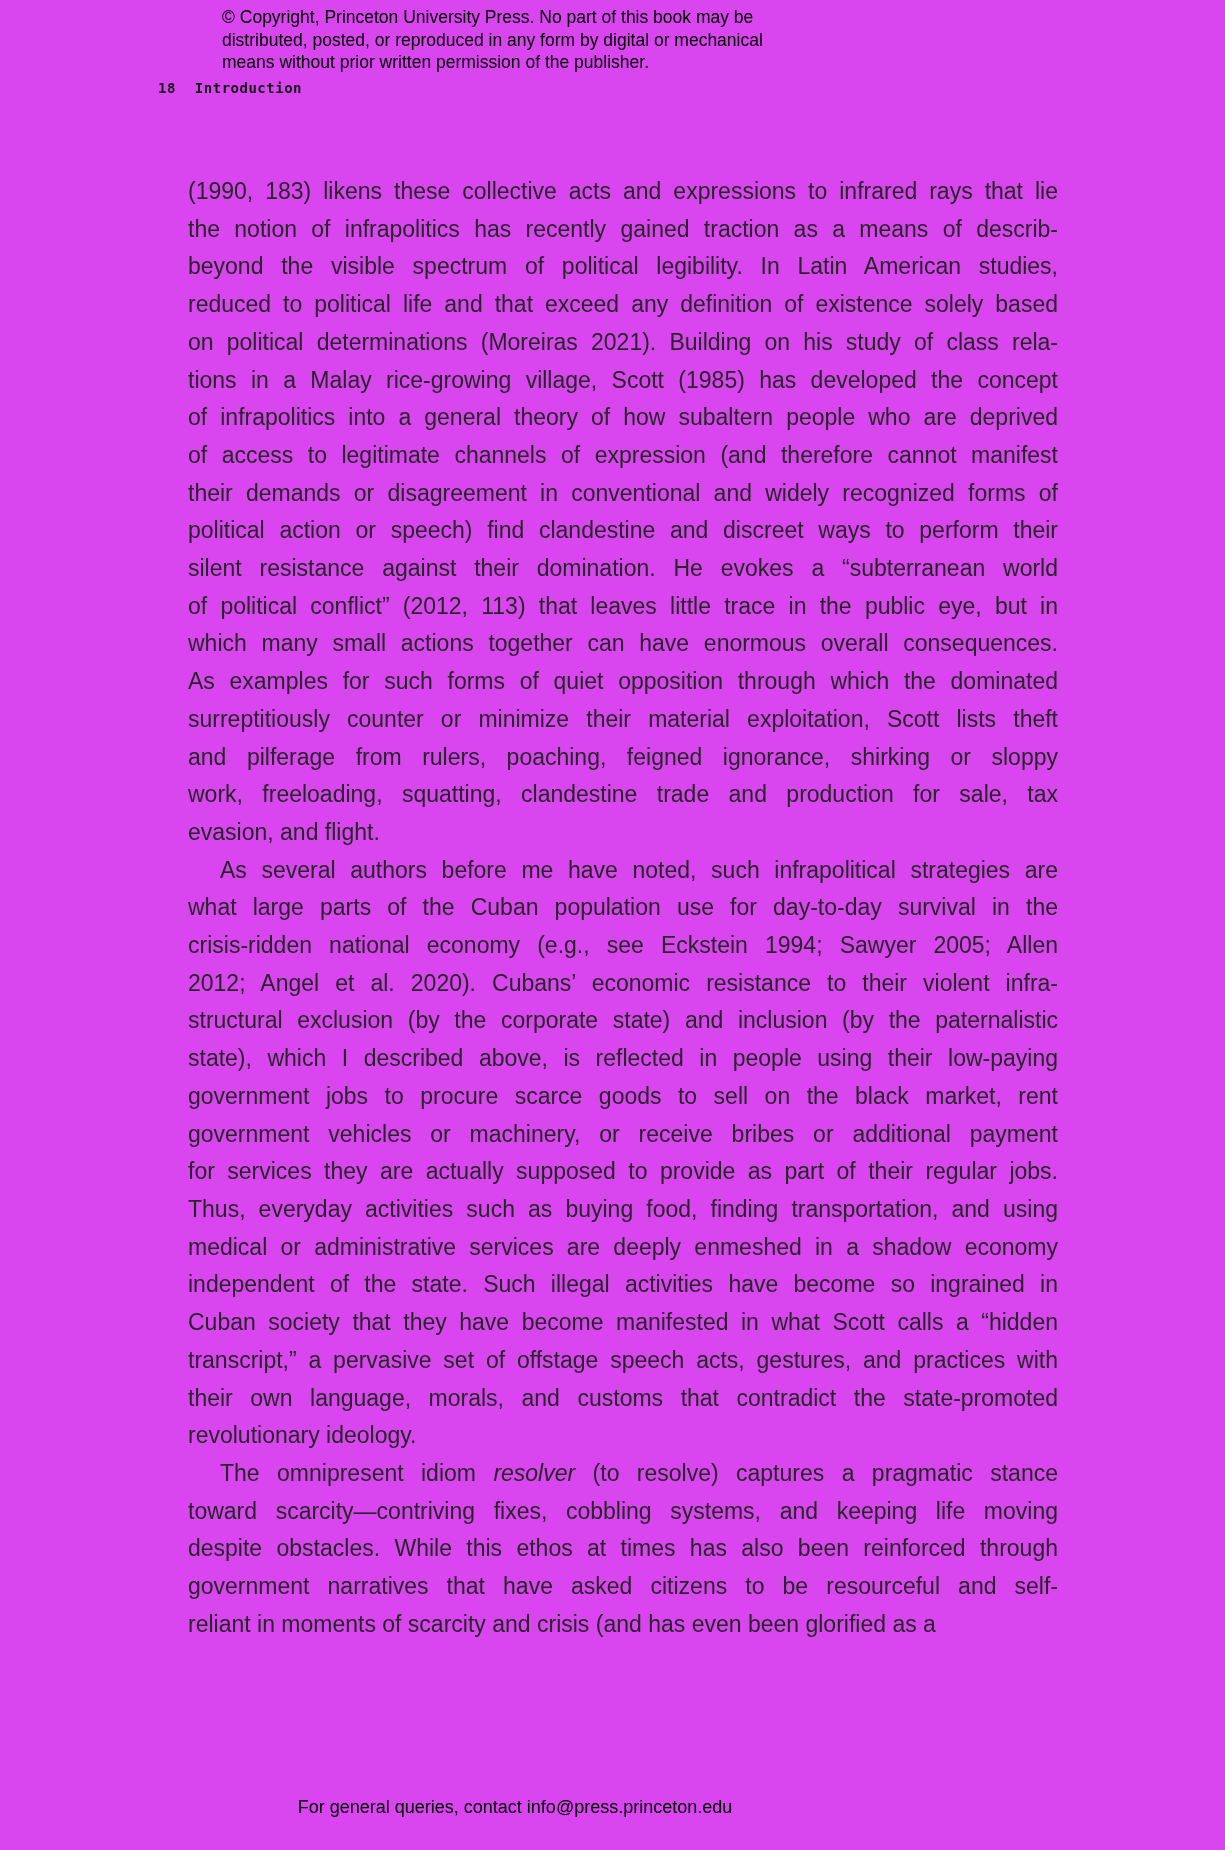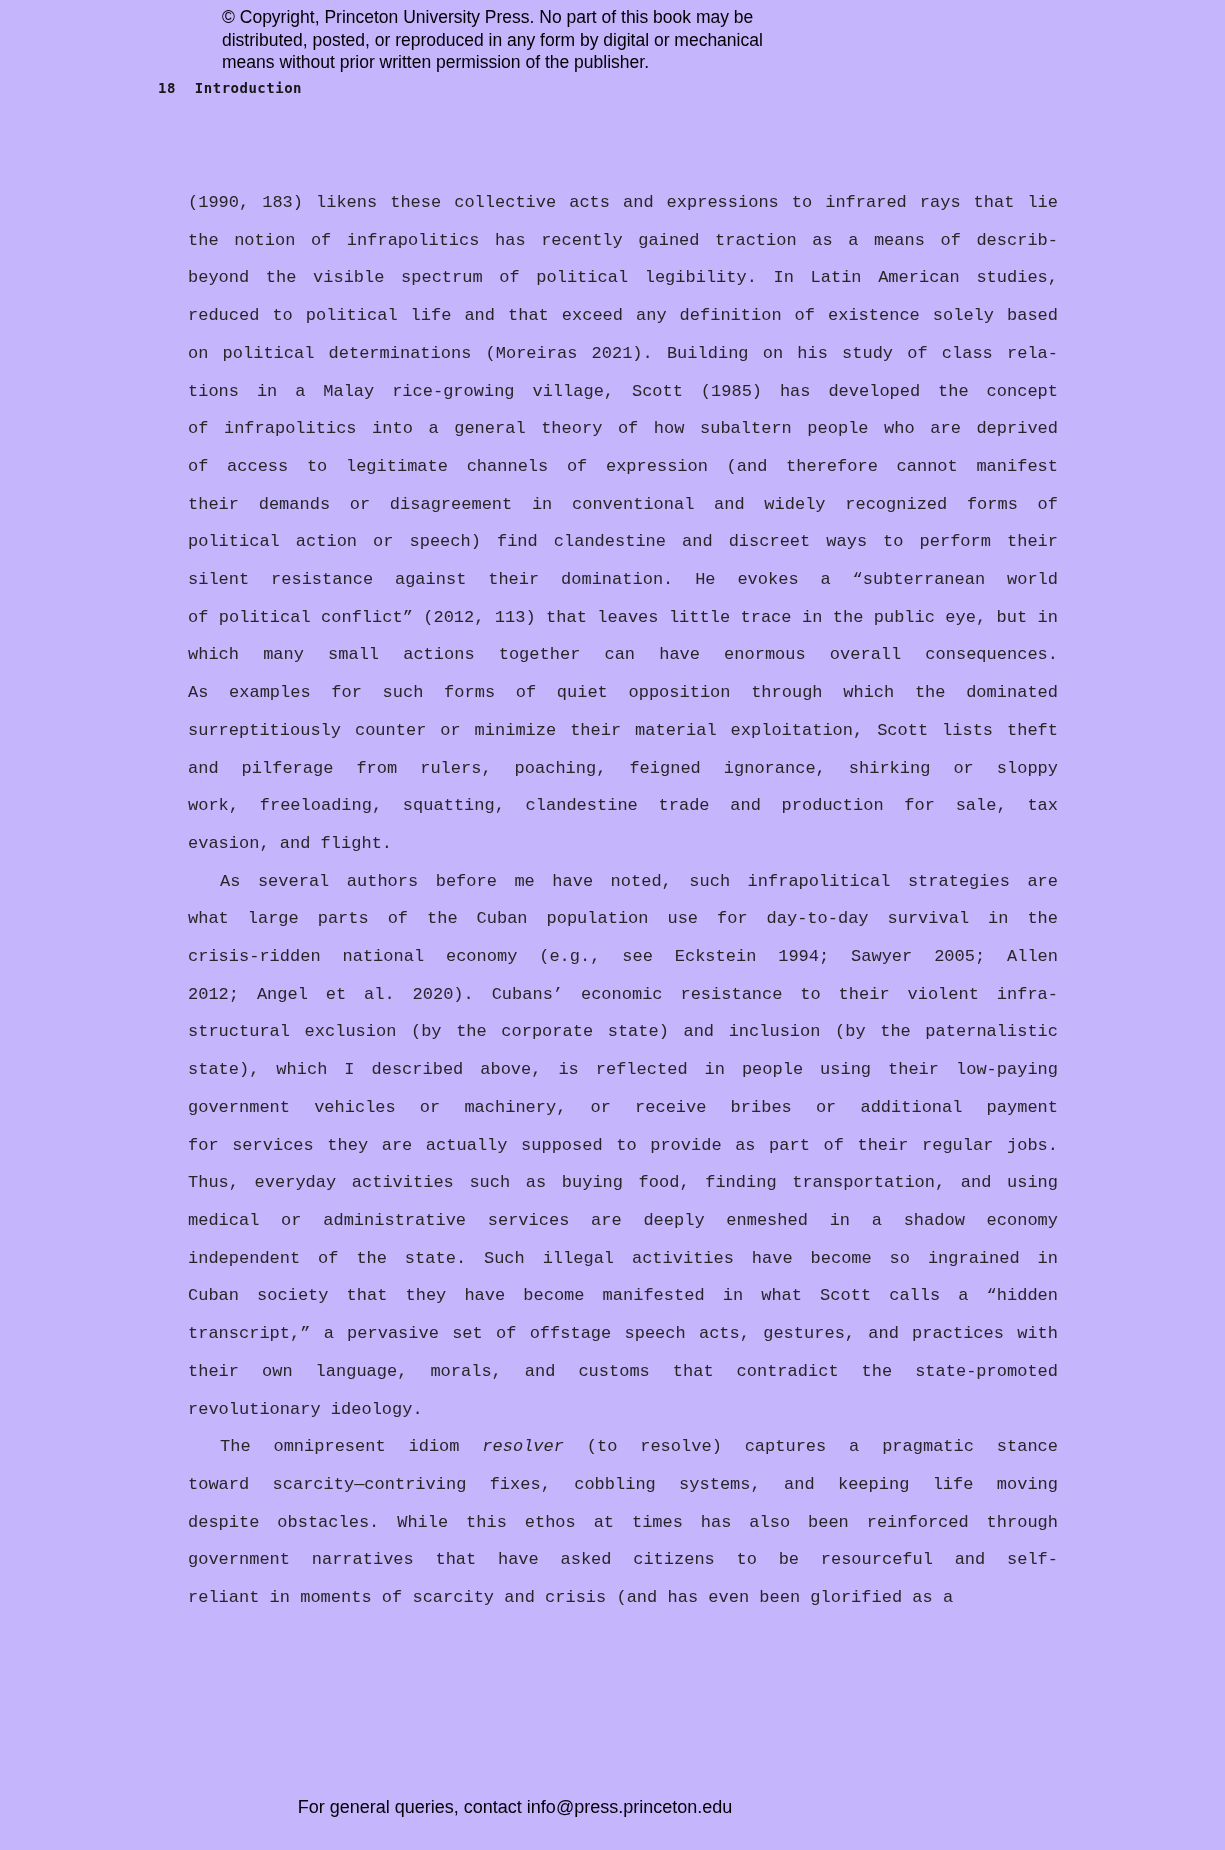--- a/index.html
+++ b/index.html
@@ -4,21 +4,21 @@
 <style>
   html, body {
     margin: 0;
     padding: 0;
     background: #ffffff;
   }
   .page {
     position: relative;
     width: 1225px;
     height: 1850px;
-    background: #c4b5fd;
+    background: #d946ef;
     overflow: hidden;
   }
   .copyright {
     position: absolute;
     left: 222px;
     top: 6px;
     font-family: "Liberation Sans", sans-serif;
     font-size: 17.5px;
     line-height: 22.6px;
     color: #000000;
@@ -34,25 +34,24 @@
     letter-spacing: 0.5px;
   }
   .running-header .chapter {
     margin-left: 19px;
   }
   .body-text {
     position: absolute;
     left: 188px;
     top: 173px;
     width: 870px;
-    font-family: Liberation Mono, monospace;
-    font-size: 17px;
+    font-family: Liberation Sans, sans-serif;
+    font-size: 23px;
     line-height: 37.7px;
     color: #262626;
-    margin-top: 11px;
   }
   .line {
     text-align: justify;
     text-align-last: justify;
   }
   .line.last {
     text-align: justify;
     text-align-last: left;
   }
   .line.indent {
@@ -102,20 +101,21 @@
       <div class="line"><span>surreptitiously counter or minimize their material exploitation, Scott lists theft</span></div>
       <div class="line"><span>and pilferage from rulers, poaching, feigned ignorance, shirking or sloppy</span></div>
       <div class="line"><span>work, freeloading, squatting, clandestine trade and production for sale, tax</span></div>
       <div class="line last"><span>evasion, and flight.</span></div>
       <div class="line indent"><span>As several authors before me have noted, such infrapolitical strategies are</span></div>
       <div class="line"><span>what large parts of the Cuban population use for day-to-day survival in the</span></div>
       <div class="line"><span>crisis-ridden national economy (e.g., see Eckstein 1994; Sawyer 2005; Allen</span></div>
       <div class="line"><span>2012; Angel et al. 2020). Cubans’ economic resistance to their violent infra-</span></div>
       <div class="line"><span>structural exclusion (by the corporate state) and inclusion (by the paternalistic</span></div>
       <div class="line"><span>state), which I described above, is reflected in people using their low-paying</span></div>
+      <div class="line"><span>government jobs to procure scarce goods to sell on the black market, rent</span></div>
       <div class="line"><span>government vehicles or machinery, or receive bribes or additional payment</span></div>
       <div class="line"><span>for services they are actually supposed to provide as part of their regular jobs.</span></div>
       <div class="line"><span>Thus, everyday activities such as buying food, finding transportation, and using</span></div>
       <div class="line"><span>medical or administrative services are deeply enmeshed in a shadow economy</span></div>
       <div class="line"><span>independent of the state. Such illegal activities have become so ingrained in</span></div>
       <div class="line"><span>Cuban society that they have become manifested in what Scott calls a “hidden</span></div>
       <div class="line"><span>transcript,” a pervasive set of offstage speech acts, gestures, and practices with</span></div>
       <div class="line"><span>their own language, morals, and customs that contradict the state-promoted</span></div>
       <div class="line last"><span>revolutionary ideology.</span></div>
       <div class="line indent"><span>The omnipresent idiom </span><i>resolver</i><span> (to resolve) captures a pragmatic stance</span></div>

